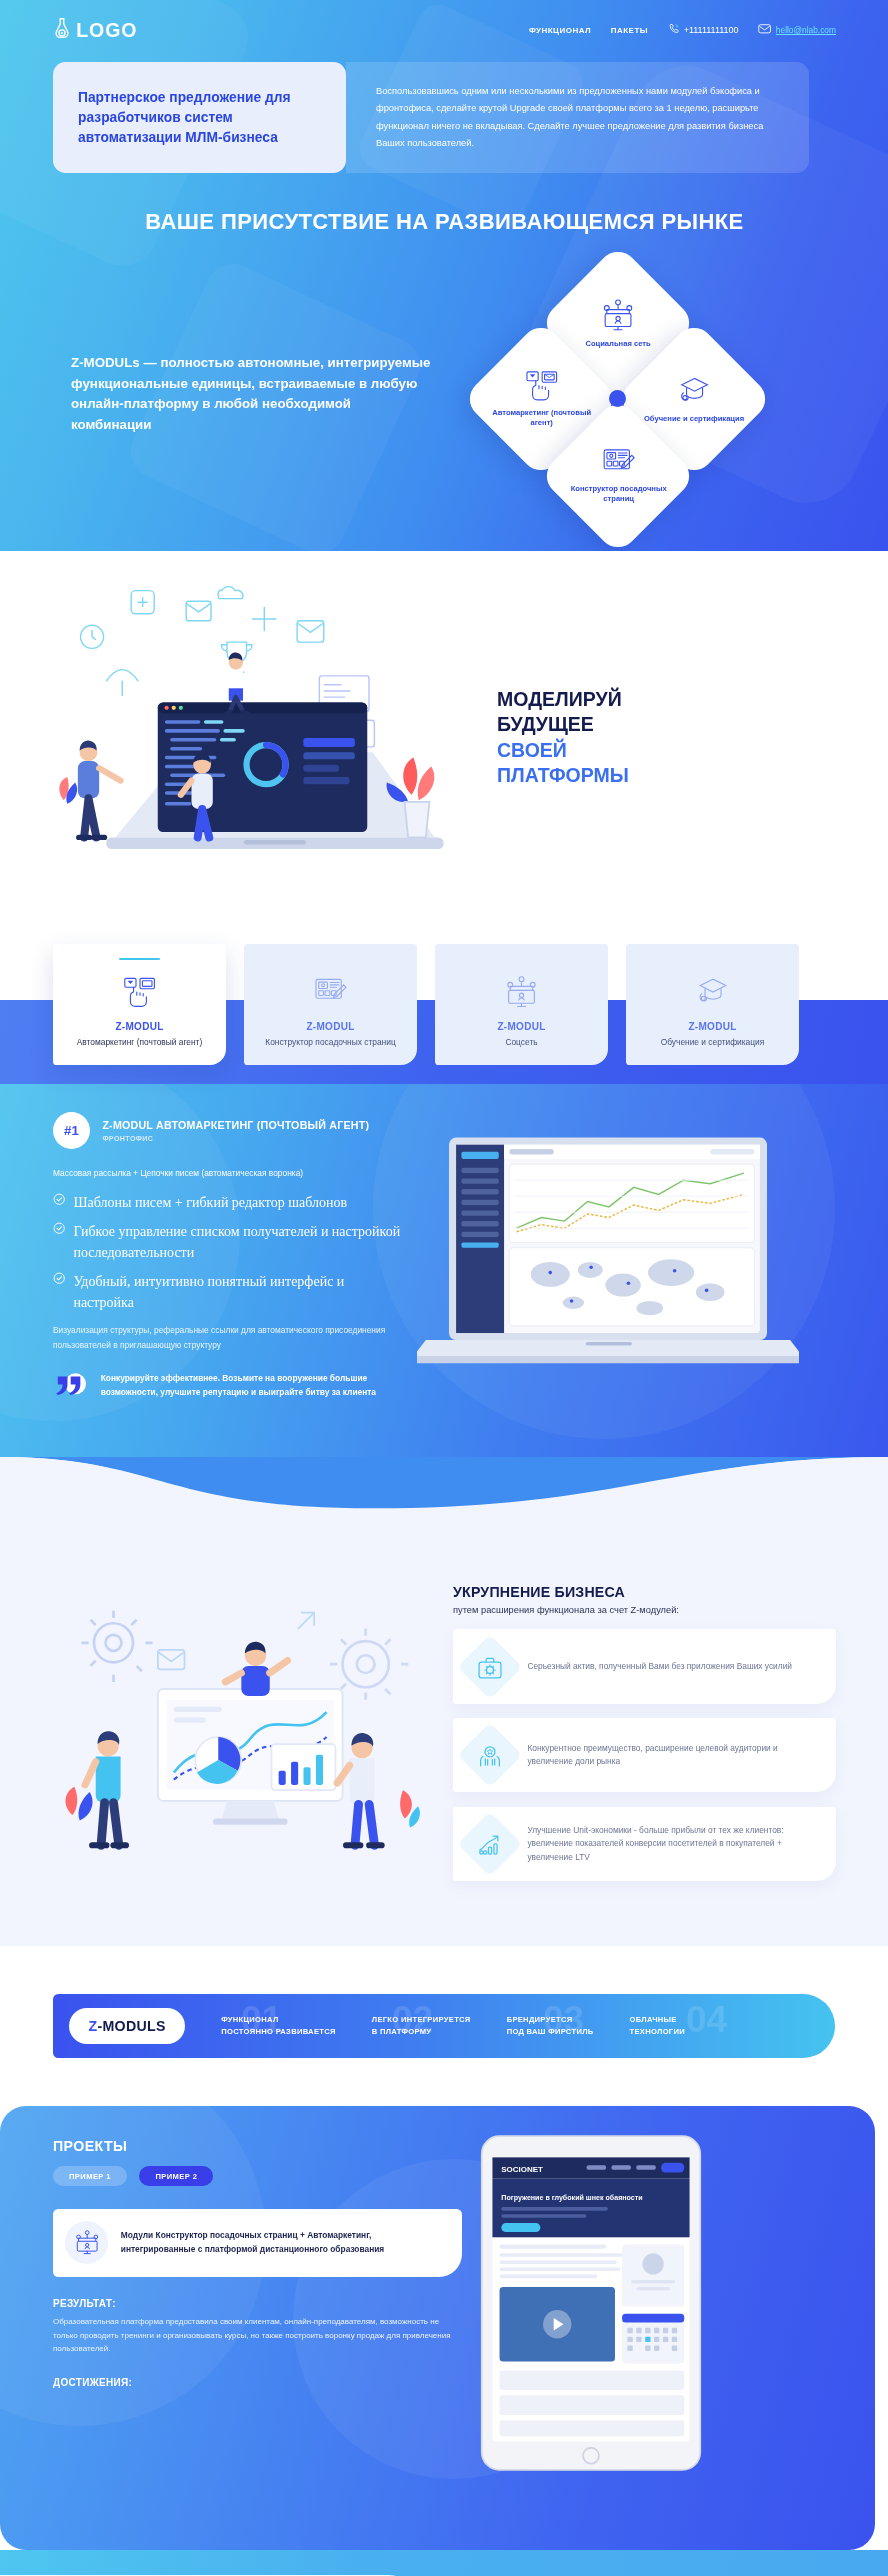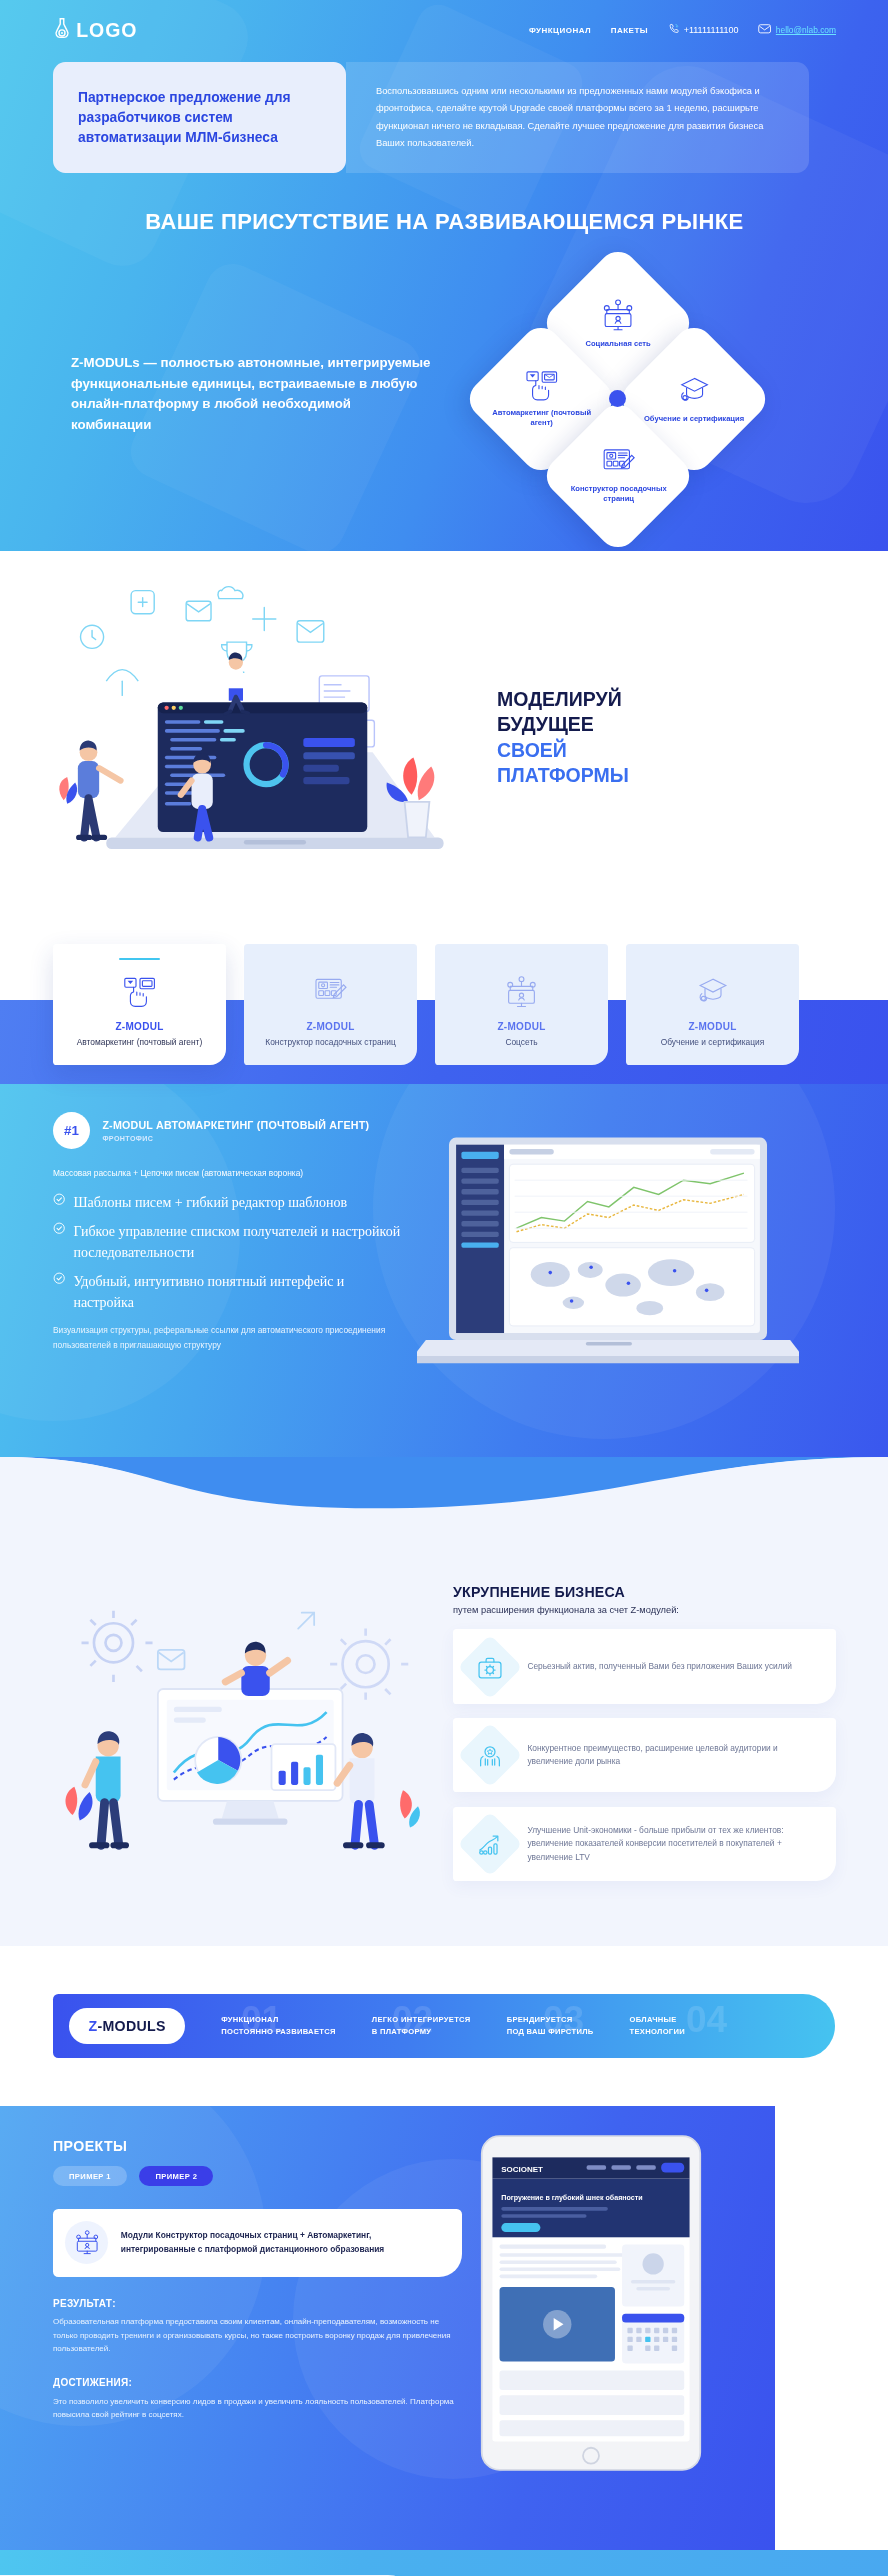--- a/index.html
+++ b/index.html
@@ -298,24 +298,25 @@
     background: #fff; border-radius: 27px;
     padding: 9.8px 19.5px; font-size: 14.2px; font-weight: 700; color: #141b4d;
     letter-spacing: 0.3px; z-index: 2; white-space: nowrap;
   }
   .zpill .zblue { color: #3a52ee; }
   .bfeat { z-index: 2; margin-left: 36px; color: #fff; font-size: 7.6px; font-weight: 700; line-height: 1.55; letter-spacing: 0.3px; }
 
   
   .projects {
     position: relative;
-    width: 775px;
+    width: 875px;
     height: 444px;
     background: linear-gradient(105deg, #4fa6f2 0%, #4580f1 40%, #3f63f0 70%, #3a52ee 100%);
     overflow: hidden;
+    border-radius: 26px;
   }
   .projects .pblob { position: absolute; border-radius: 50%; background: rgba(255,255,255,0.06); }
   .pb1 { width: 373px; height: 373px; left: -107px; top: -53px; }
   .pb2 { width: 320px; height: 320px; left: 293px; top: 53px; background: rgba(255,255,255,0.05); }
   .proj-inner { position: relative; z-index: 3; display: flex; padding: 32px 53px 0 53px; }
   .proj-left { width: 409px; }
   .proj-left h2 { color: #fff; font-size: 14.2px; font-weight: 700; letter-spacing: 0.4px; }
   .tabs { display: flex; gap: 12.4px; margin-top: 12.4px; }
   .tab {
     padding: 5.3px 16px; border-radius: 18px;
@@ -710,20 +711,30 @@
             <span class="chk">
               <svg width="12.4" height="12.4" viewBox="0 0 16 16" fill="none">
                   <circle cx="8" cy="8" r="6.6" stroke="#fff" stroke-width="1.2"></circle>
                   <path d="M5.2 8.2l2 2 3.7-4" stroke="#fff" stroke-width="1.3" stroke-linecap="round" stroke-linejoin="round"></path>
                 </svg>
             </span>
             <span class="t">Удобный, интуитивно понятный интерфейс и настройка</span>
           </div>
         </div>
         <div class="feat-para">Визуализация структуры, реферальные ссылки для автоматического присоединения пользователей в приглашающую структуру</div>
+        <div class="quote">
+          <span class="qmark">
+            <svg width="37" height="30" viewBox="0 0 46 36" fill="none">
+              <circle cx="28" cy="14" r="13" fill="#fff"></circle>
+              <path d="M4 26c5-2 8-6 8-11H6V5h12v10c0 7-5 12-12 13z" fill="#3a3ee8"></path>
+              <path d="M20 26c5-2 8-6 8-11h-6V5h12v10c0 7-5 12-12 13z" fill="#3a3ee8"></path>
+            </svg>
+          </span>
+          <div class="qtext">Конкурируйте эффективнее. Возьмите на вооружение большие возможности, улучшите репутацию и выиграйте битву за клиента</div>
+        </div>
       </div>
       <div class="feature-right">
         <div class="laptop">
           <svg width="382" height="267" viewBox="0 0 430 300" fill="none">
             <rect x="36" y="6" width="358" height="228" rx="8" fill="#d8dfee"></rect>
             <rect x="44" y="14" width="342" height="212" rx="4" fill="#f6f8fc"></rect>
 
             <rect x="44" y="14" width="54" height="212" fill="#2c3d7a"></rect>
             <rect x="50" y="22" width="42" height="8" rx="2" fill="#49b0ef"></rect>
             <g fill="#4e629c">
@@ -962,21 +973,20 @@
             </svg>
           </div>
           <p>Модули Конструктор посадочных  страниц + Автомаркетинг, интегрированные с платформой дистанционного образования</p>
         </div>
         <div class="proj-block">
           <h4>РЕЗУЛЬТАТ:</h4>
           <p>Образовательная платформа предоставила своим клиентам, онлайн-преподавателям, возможность не только проводить тренинги и организовывать курсы, но также построить воронку продаж для привлечения пользователей.</p>
         </div>
         <div class="proj-block">
           <h4>ДОСТИЖЕНИЯ:</h4>
-          <p>Это позволило увеличить конверсию лидов в продажи и увеличить лояльность пользователей. Платформа повысила свой рейтинг в соцсетях.</p>
         </div>
       </div>
       <div class="proj-right">
         <div class="tablet">
           <svg width="222" height="338" viewBox="0 0 250 380" fill="none">
             <rect x="2" y="2" width="246" height="376" rx="20" fill="#f3f4f7" stroke="#d7dbe6" stroke-width="2"></rect>
             <rect x="14" y="26" width="222" height="320" rx="3" fill="#ffffff"></rect>
 
             <rect x="14" y="26" width="222" height="24" fill="#1d2b5e"></rect>
             <text x="24" y="42" font-family="Liberation Sans, sans-serif" font-size="9" font-weight="bold" fill="#ffffff">SOCIONET</text>

